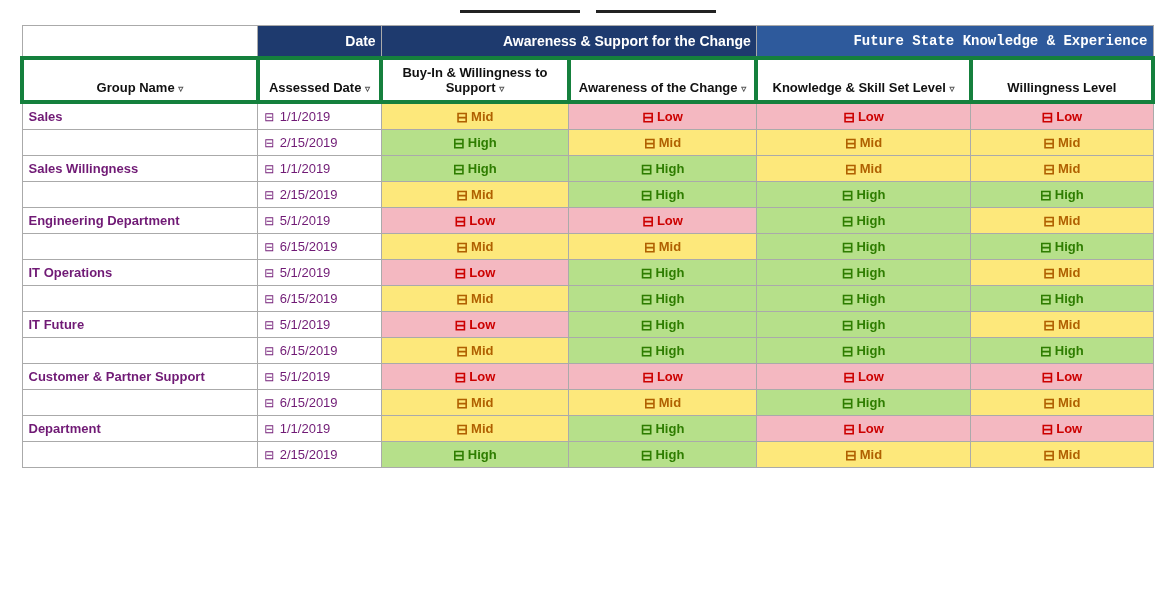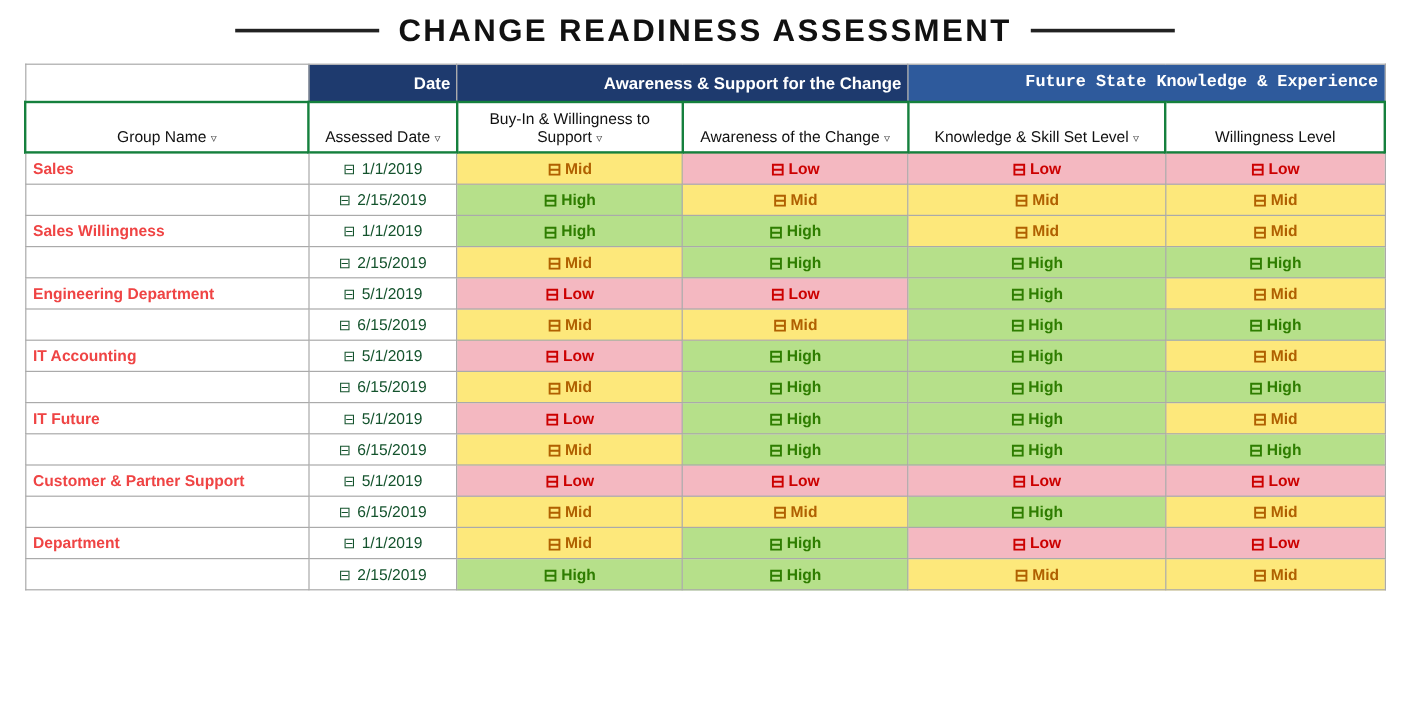--- a/index.html
+++ b/index.html
@@ -52,50 +52,50 @@
     .header-top th.group-empty {
       background: #fff;
       border-top: 1px solid #aaa;
       border-left: 1px solid #aaa;
       border-right: 1px solid #aaa;
       border-bottom: 1px solid #aaa;
     }
     .header-sub th {
       background: #fff;
       color: #111;
-      font-weight: normal;
+      font-weight: bold;
       text-align: center;
-      border: 2px solid #15803d;
+      border: 4px solid #15803d;
       padding: 5px 4px;
       vertical-align: bottom;
       font-size: 13px;
     }
     .header-sub th .filter-icon {
       display: inline-block;
       font-size: 10px;
       color: #555;
       vertical-align: middle;
     }
     
     .data-row td {
       border: 1px solid #aaa;
       padding: 4px 6px;
       font-size: 13px;
       text-align: left;
       vertical-align: middle;
     }
     .data-row td.date-cell {
-      text-align: center;
-      color: #14532d;
+      text-align: left;
+      color: #701a75;
       background: #fff;
       white-space: nowrap;
     }
     .data-row td.group-cell {
       font-weight: bold;
-      color: #ef4444;
+      color: #701a75;
       background: #fff;
       white-space: nowrap;
     }
     .data-row td.group-cell-empty {
       background: #fff;
     }
     .badge {
       display: inline-flex;
       align-items: center;
       gap: 3px;
@@ -123,21 +123,20 @@
       background: #2e5a9c !important;
       font-family: Liberation Mono, monospace;
     }
   </style>
 </head>
 <body>
 
 <div class="page">
   <div class="title-row">
     <div class="title-line"></div>
-    <div class="main-title">CHANGE READINESS ASSESSMENT</div>
     <div class="title-line"></div>
   </div>
 
   <table class="table-wrap">
     <thead>
 
       <tr class="header-top">
         <th class="group-empty" style="width:220px;"></th>
         <th style="width:115px;">Date</th>
         <th colspan="2" class="header-span-awareness" style="">Awareness &amp; Support for the Change</th>
@@ -285,21 +284,21 @@
           <td class="val-cell cell-high"><span class="badge">
               <span class="minus text-high">⊟</span>
               <span class="text-high">High</span>
             </span></td>
           <td class="val-cell cell-high"><span class="badge">
               <span class="minus text-high">⊟</span>
               <span class="text-high">High</span>
             </span></td>
         </tr>
         <tr class="data-row">
-          <td class="group-cell">IT Accounting</td>
+          <td class="group-cell">IT Operations</td>
           <td class="date-cell"><span style="font-size: 12px; margin-right: 2px;">⊟ </span>5/1/2019</td>
           <td class="val-cell cell-low"><span class="badge">
               <span class="minus text-low">⊟</span>
               <span class="text-low">Low</span>
             </span></td>
           <td class="val-cell cell-high"><span class="badge">
               <span class="minus text-high">⊟</span>
               <span class="text-high">High</span>
             </span></td>
           <td class="val-cell cell-high"><span class="badge">

